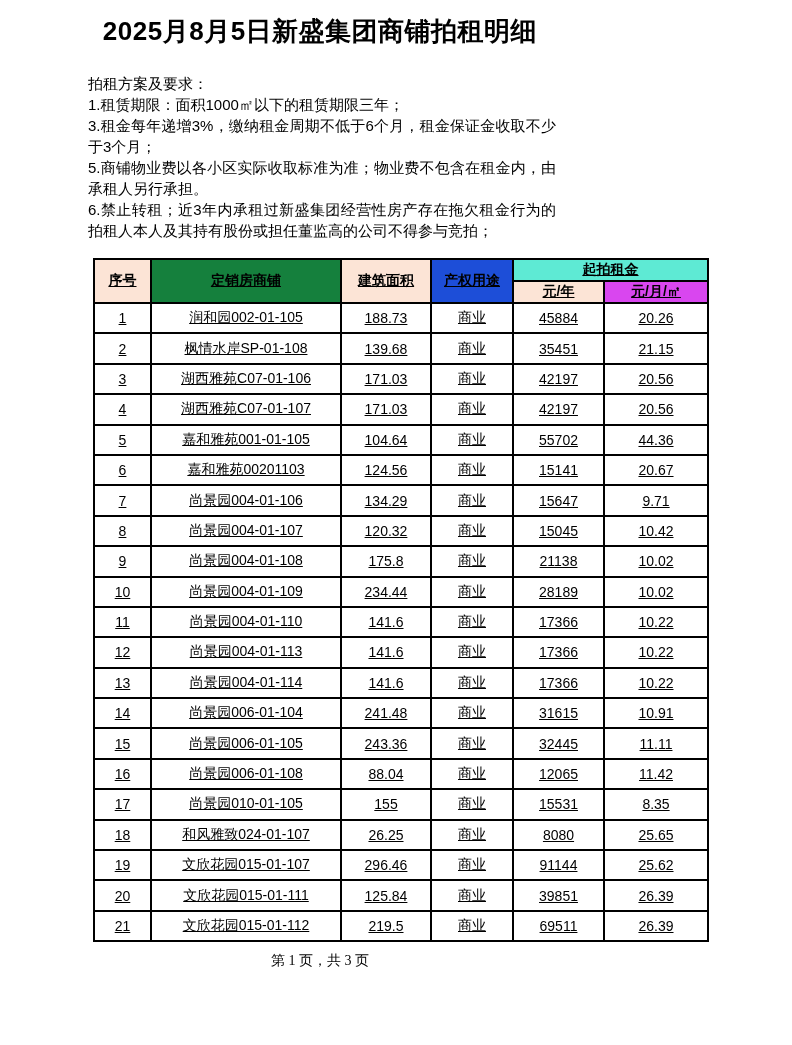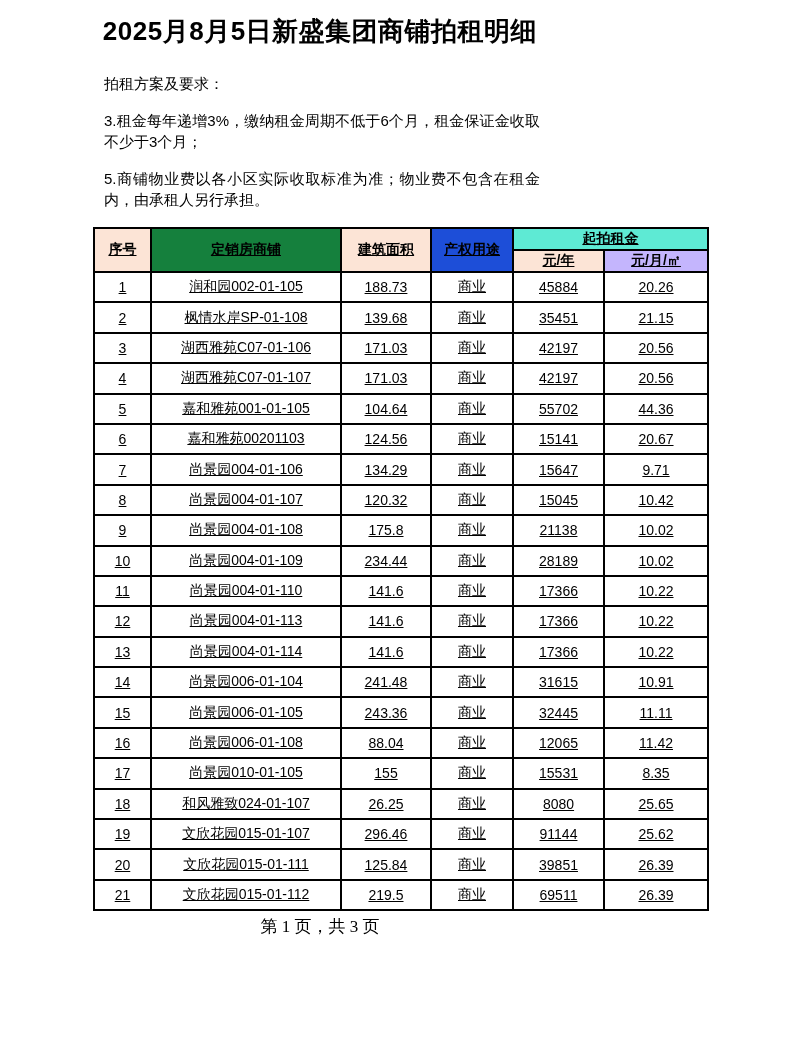--- a/index.html
+++ b/index.html
@@ -27,21 +27,21 @@
     font-weight: bold;
     letter-spacing: 0.5px;
   }
   .notice {
     margin: 24px 84px 0 88px;
     font-size: 15px;
     line-height: 21px;
     text-align: justify;
   }
   .notice p {
-    margin: 16px;
+    margin: 0;
     padding: 0;
   }
   .rent-table {
     margin-left: 93px;
     margin-top: 17px;
     border-collapse: collapse;
     table-layout: fixed;
     width: 614px;
     font-size: 14px;
     text-decoration: underline;
@@ -57,37 +57,39 @@
   }
   .rent-table th {
     font-weight: bold;
     height: 20px;
   }
   .rent-table td {
     height: 28.4px;
     font-weight: normal;
   }
   .page-footer {
-    margin-top: 4px;
+    margin-top: 10px;
     text-align: center;
-    font-size: 17px;
+    font-size: 14px;
     font-family: "Liberation Serif", "DejaVu Serif", serif;
   }
 </style>
 </head>
 <body>
 
 <div class="page">
 
   <div class="doc-title">2025月8月5日新盛集团商铺拍租明细</div>
 
   <div class="notice">
     <p>拍租方案及要求：</p>
+    <p>1.租赁期限：面积1000㎡以下的租赁期限三年；</p>
     <p>3.租金每年递增3%，缴纳租金周期不低于6个月，租金保证金收取不少于3个月；</p>
     <p>5.商铺物业费以各小区实际收取标准为准；物业费不包含在租金内，由承租人另行承担。</p>
+    <p>6.禁止转租；近3年内承租过新盛集团经营性房产存在拖欠租金行为的拍租人本人及其持有股份或担任董监高的公司不得参与竞拍；</p>
   </div>
 
   <table class="rent-table">
     <colgroup>
       <col style="width:57px">
       <col style="width:190px">
       <col style="width:90px">
       <col style="width:82px">
       <col style="width:91px">
       <col style="width:104px">
@@ -95,21 +97,21 @@
     <thead>
       <tr>
         <th rowspan="2" class="hdr" style="background: rgb(252, 228, 214);">序号</th>
         <th rowspan="2" class="hdr" style="background: #15803d;">定销房商铺</th>
         <th rowspan="2" class="hdr" style="background: rgb(252, 228, 214); margin-top: 15px;">建筑面积</th>
         <th rowspan="2" class="hdr" style="background: #1d4ed8;">产权用途</th>
         <th colspan="2" class="hdr" style="background: #5eead4;">起拍租金</th>
       </tr>
       <tr>
         <th class="hdr" style="background: rgb(252, 228, 214); margin-left: 13px;">元/年</th>
-        <th class="hdr" style="background: #c4b5fd;">元/月/㎡</th>
+        <th class="hdr" style="background: #d946ef;">元/月/㎡</th>
       </tr>
     </thead>
     <tbody>
         <tr>
           <td>1</td>
           <td>润和园002-01-105</td>
           <td>188.73</td>
           <td>商业</td>
           <td>45884</td>
           <td>20.26</td>

